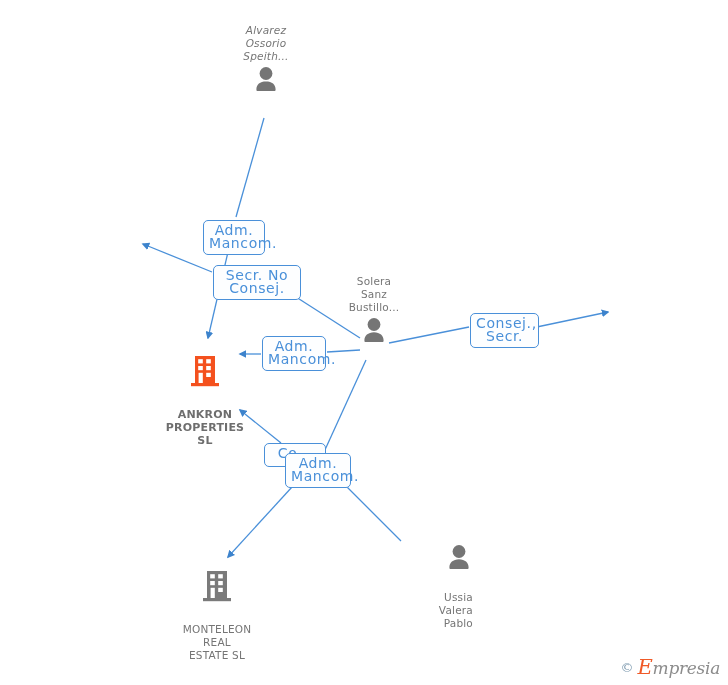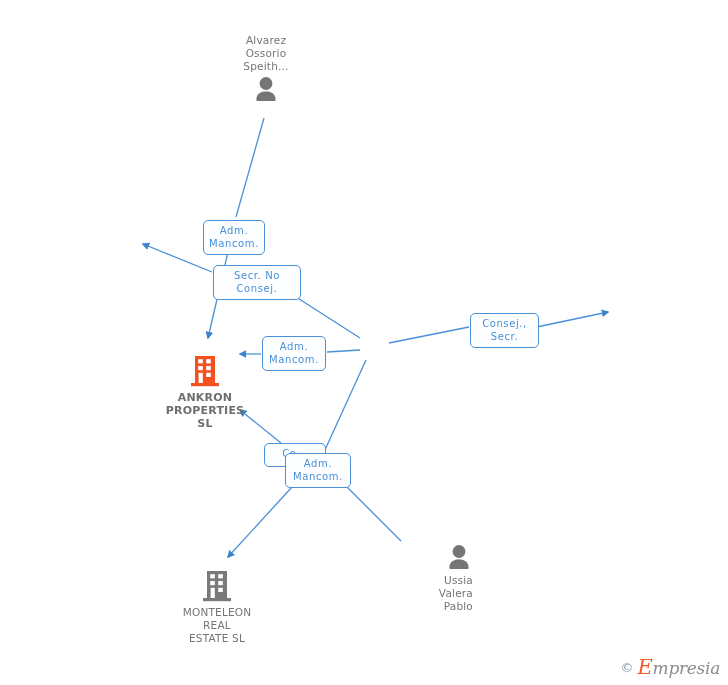--- a/index.html
+++ b/index.html
@@ -39,31 +39,31 @@
   }
   .node .caption {
     display: block;
     white-space: pre-line;
   }
   .node .glyph {
     display: block;
     line-height: 0;
   }
   .node.label-above .caption { margin-bottom: 3px; }
-  .node.label-below .caption { margin-top: 4px; }
+  .node.label-below .caption { margin-top: 21px; }
 
   .node.company-focus .caption { color: #6e6e6e; font-weight: bold; font-size: 11px; }
 
   .rel {
     position: absolute;
     border: 1px solid #4a90d9;
     border-radius: 5px;
     background: #fdfeff;
     color: #4a90d9;
-    font-size: 10px;
+    font-size: 14px;
     line-height: 13px;
     text-align: center;
     padding: 3px 5px 4px 5px;
     white-space: pre-line;
     letter-spacing: 0.6px;
     box-sizing: border-box;
   }
   .watermark {
     position: absolute;
     right: 8px;
@@ -120,33 +120,44 @@
 
     <path d="M 366,360 L 324,452" stroke="#4a90d9" stroke-width="1.3" fill="none"></path>
 
     <path d="M 292,487 L 228,557" stroke="#4a90d9" stroke-width="1.3" fill="none" marker-end="url(#arrow)"></path>
 
     <path d="M 401,541 L 326,466" stroke="#4a90d9" stroke-width="1.3" fill="none"></path>
 
     <path d="M 281,443 L 240,410" stroke="#4a90d9" stroke-width="1.3" fill="none" marker-end="url(#arrow)"></path>
   </svg>
 
-  <div class="node label-above" style="left:266px; top:34px;">
+  <div class="node label-above" style="left:266px; top:24px;font-style:italic;">
     <span class="caption">Alvarez
 Ossorio
 Speith...</span>
     <span class="glyph">
       <svg width="28" height="26" viewBox="0 0 28 26" xmlns="http://www.w3.org/2000/svg">
         <circle cx="14" cy="7.5" r="6.4" fill="#757575"></circle>
         <path d="M14 15.2c-6 0-9.6 3.6-9.6 8.2 0 1 .4 1.6 1.2 1.6h16.8c.8 0 1.2-.6 1.2-1.6 0-4.6-3.6-8.2-9.6-8.2z" fill="#757575"></path>
       </svg>
     </span>
   </div>
 
 
+  <div class="node label-above" style="left:374px; top:275px;">
+    <span class="caption">Solera
+Sanz
+Bustillo...</span>
+    <span class="glyph">
+      <svg width="28" height="26" viewBox="0 0 28 26" xmlns="http://www.w3.org/2000/svg">
+        <circle cx="14" cy="7.5" r="6.4" fill="#757575"></circle>
+        <path d="M14 15.2c-6 0-9.6 3.6-9.6 8.2 0 1 .4 1.6 1.2 1.6h16.8c.8 0 1.2-.6 1.2-1.6 0-4.6-3.6-8.2-9.6-8.2z" fill="#757575"></path>
+      </svg>
+    </span>
+  </div>
 
 
   <div class="node label-below company-focus" style="left:205px; top:355px;">
     <span class="glyph">
       <svg width="30" height="32" viewBox="0 0 30 32" xmlns="http://www.w3.org/2000/svg">
         <rect x="5" y="1" width="20" height="27" fill="#f4511e"></rect>
         <rect x="1" y="28" width="28" height="3.2" fill="#f4511e"></rect>
         <rect x="8.2" y="4.2" width="4.6" height="4.2" fill="#ffffff"></rect>
         <rect x="16.2" y="4.2" width="4.6" height="4.2" fill="#ffffff"></rect>
         <rect x="8.2" y="11" width="4.6" height="4.2" fill="#ffffff"></rect>

